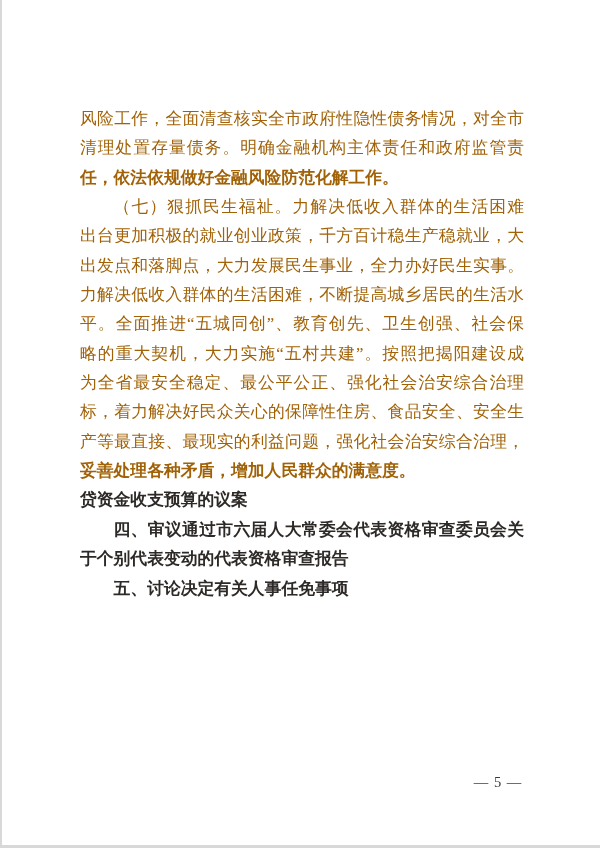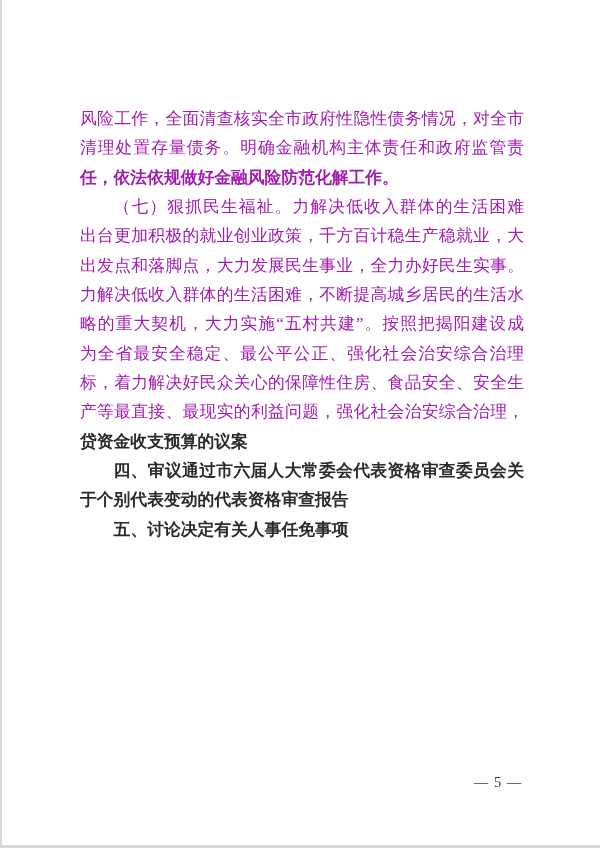--- a/index.html
+++ b/index.html
@@ -22,21 +22,21 @@
   .content {
     position: absolute;
     left: 80px;
     top: 104px;
     width: 444px;
   }
   .line {
     font-size: 16.8px;
     line-height: 29.35px;
     height: 29.35px;
-    color: #a21caf;
+    color: #a16207;
     text-align: justify;
     text-align-last: justify;
     white-space: normal;
     overflow: hidden;
   }
   .line.end { text-align-last: left; font-weight: bold; }
   .line.indent { text-indent: 2em; }
   .line.heading {
     font-family: "Liberation Sans", "DejaVu Sans", sans-serif;
     font-weight: 700;
@@ -60,24 +60,26 @@
 <div class="page">
 
   <div class="content">
     <div class="line">风险工作，全面清查核实全市政府性隐性债务情况，对全市</div>
     <div class="line">清理处置存量债务。明确金融机构主体责任和政府监管责</div>
     <div class="line end">任，依法依规做好金融风险防范化解工作。</div>
     <div class="line indent">（七）狠抓民生福祉。力解决低收入群体的生活困难</div>
     <div class="line">出台更加积极的就业创业政策，千方百计稳生产稳就业，大</div>
     <div class="line">出发点和落脚点，大力发展民生事业，全力办好民生实事。</div>
     <div class="line">力解决低收入群体的生活困难，不断提高城乡居民的生活水</div>
+    <div class="line">平。全面推进“五城同创”、教育创先、卫生创强、社会保</div>
     <div class="line">略的重大契机，大力实施“五村共建”。按照把揭阳建设成</div>
     <div class="line">为全省最安全稳定、最公平公正、强化社会治安综合治理</div>
     <div class="line">标，着力解决好民众关心的保障性住房、食品安全、安全生</div>
     <div class="line">产等最直接、最现实的利益问题，强化社会治安综合治理，</div>
+    <div class="line end">妥善处理各种矛盾，增加人民群众的满意度。</div>
     <div class="line heading end">贷资金收支预算的议案</div>
     <div class="line heading indent">四、审议通过市六届人大常委会代表资格审查委员会关</div>
     <div class="line heading end">于个别代表变动的代表资格审查报告</div>
     <div class="line heading indent end">五、讨论决定有关人事任免事项</div>
   </div>
 
   <div class="page-number">— 5 —</div>
 
   <div class="edge-left"></div>
   <div class="edge-bottom"></div>

